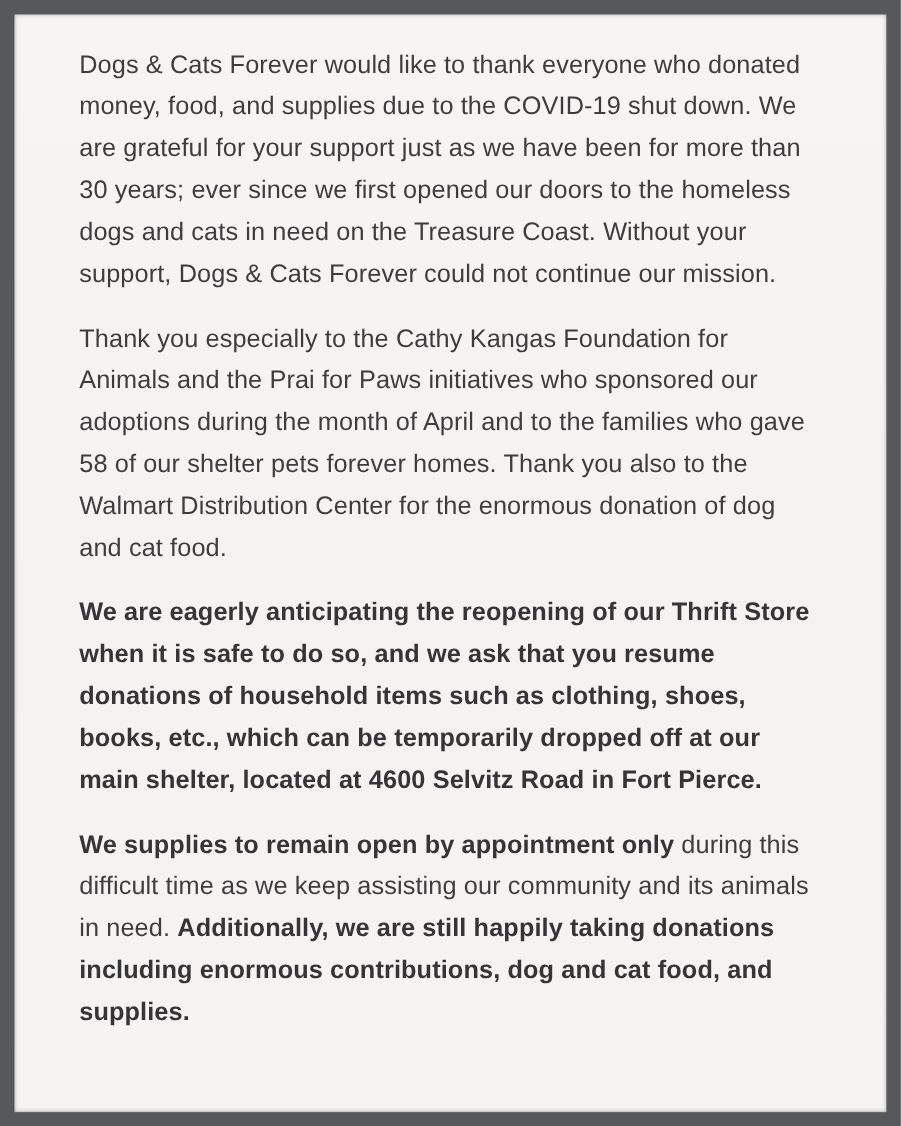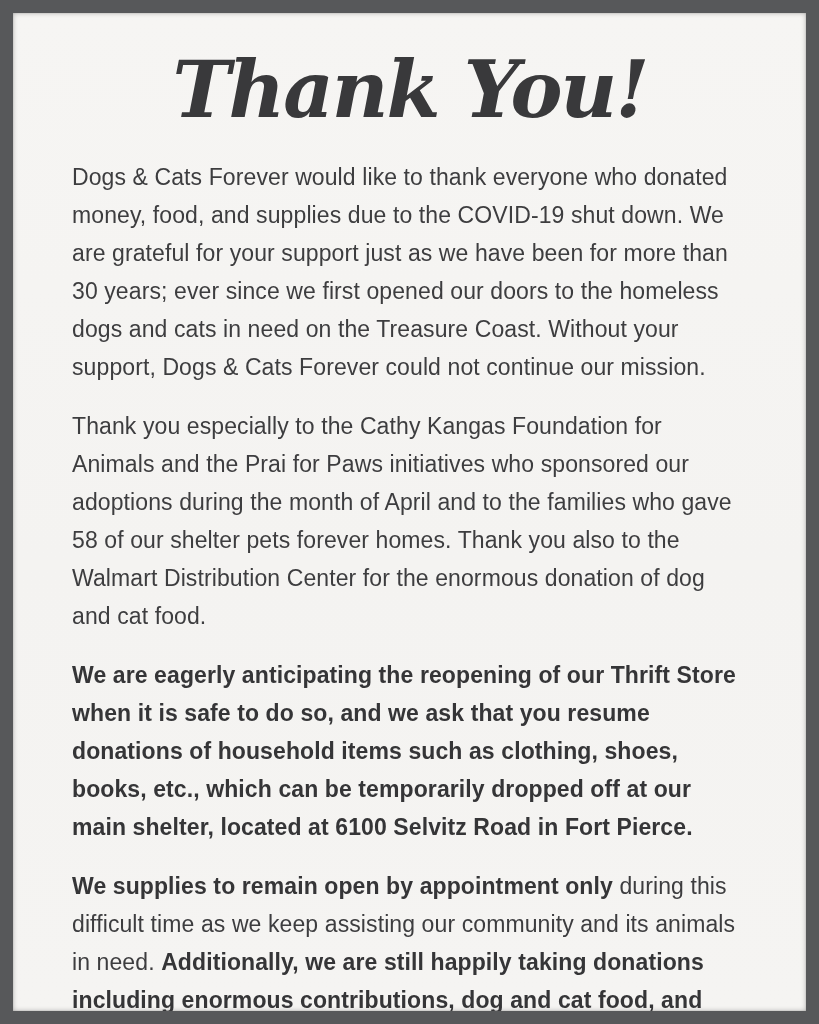--- a/index.html
+++ b/index.html
@@ -61,28 +61,27 @@
     font-weight: 400;
   }
 </style>
 </head>
 <body>
 
 <div class="frame">
   <div class="paper">
     <div class="content">
 
-      <h1 class="heading">Thank You!</h1>
 
       <div class="body-text">
 
         <p><span class="seg-regular">Dogs &amp; Cats Forever would like to thank everyone who donated money, food, and supplies due to the COVID-19 shut down. We are grateful for your support just as we have been for more than 30 years; ever since we first opened our doors to the homeless dogs and cats in need on the Treasure Coast. Without your support, Dogs &amp; Cats Forever could not continue our mission.</span></p>
 
         <p><span class="seg-regular">Thank you especially to the Cathy Kangas Foundation for Animals and the Prai for Paws initiatives who sponsored our adoptions during the month of April and to the families who gave 58 of our shelter pets forever homes. Thank you also to the Walmart Distribution Center for the enormous donation of dog and cat food.</span></p>
 
-        <p><span class="seg-bold">We are eagerly anticipating the reopening of our Thrift Store when it is safe to do so, and we ask that you resume donations of household items such as clothing, shoes, books, etc., which can be temporarily dropped off at our main shelter, located at 6100 Selvitz Road in Fort Pierce.</span></p>
+        <p><span class="seg-bold">We are eagerly anticipating the reopening of our Thrift Store when it is safe to do so, and we ask that you resume donations of household items such as clothing, shoes, books, etc., which can be temporarily dropped off at our main shelter, located at 4600 Selvitz Road in Fort Pierce.</span></p>
 
         <p><span class="seg-bold">We supplies to remain open by appointment only</span><span class="seg-regular"> during this difficult time as we keep assisting our community and its animals in need. </span><span class="seg-bold">Additionally, we are still happily taking donations including enormous contributions, dog and cat food, and supplies.</span></p>
 
       </div>
     </div>
   </div>
 </div>
 
 </body></html>

